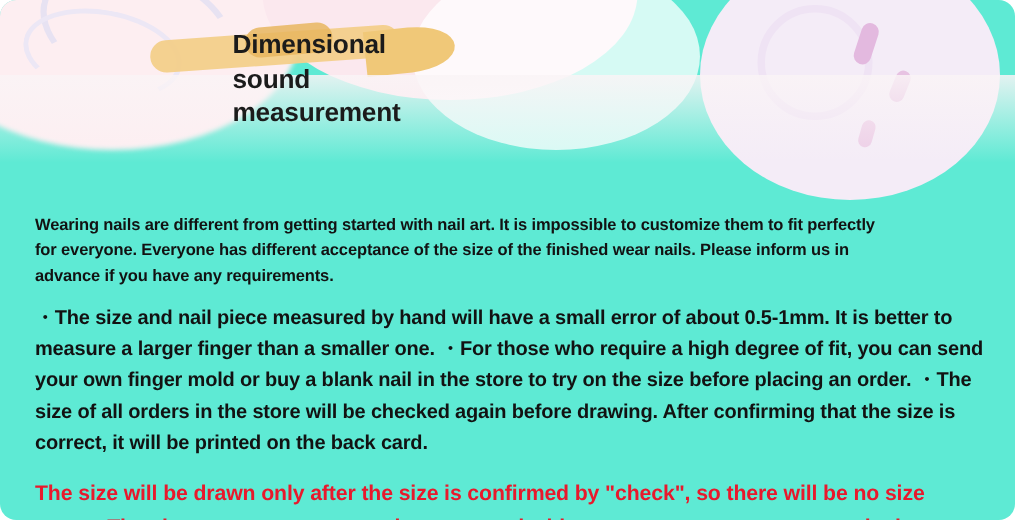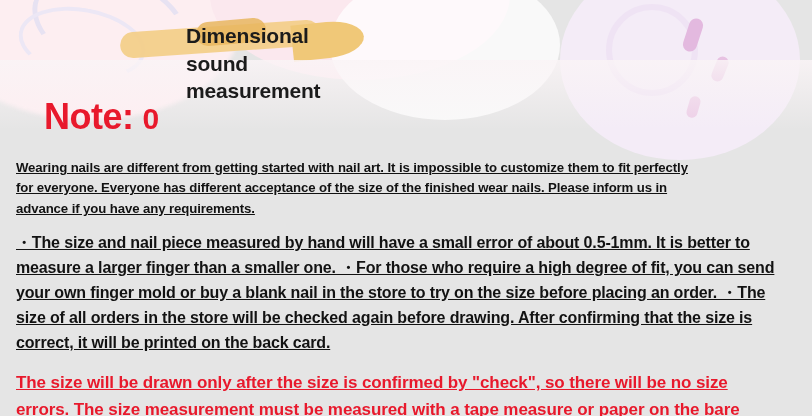--- a/index.html
+++ b/index.html
@@ -10,22 +10,23 @@
     width: 812px;
     height: 416px;
     font-family: "Liberation Sans", sans-serif;
     background: #ffffff;
     overflow: hidden;
   }
   .page {
     position: relative;
     width: 812px;
     height: 416px;
-    background: #e5e5e5;
+    background: #5eead4;
     overflow: hidden;
+    border-radius: 13px;
   }
 
   
   .bg-layer {
     position: absolute;
     inset: 0;
     overflow: hidden;
     pointer-events: none;
   }
   .blob-pink-left {
@@ -219,22 +220,21 @@
   
   .body-zone {
     position: absolute;
     left: 16px;
     top: 158px;
     width: 782px;
   }
   .para {
     color: #121212;
     font-weight: bold;
-    margin: 0;
-    text-decoration: underline;
+    margin: 12px;
   }
   .para-1 {
     font-size: 13.2px;
     line-height: 1.55;
     width: 672px;
     letter-spacing: -0.1px;
   }
   .para-2 {
     font-size: 16px;
     line-height: 1.55;
@@ -268,24 +268,20 @@
     <div class="brush-dark"></div>
     <div class="brush-tip"></div>
     <div class="dot-lav-1"></div>
     <div class="dot-lav-2"></div>
     <div class="dot-lav-3"></div>
     <div class="soft-shadow"></div>
   </div>
 
   <div class="heading-zone">
     <div class="title-dimensional">Dimensional sound measurement</div>
-    <div class="note-line">
-      <span class="note-label">Note:</span>
-      <span class="note-value">0</span>
-    </div>
   </div>
 
   <div class="body-zone">
     <p class="para para-1">Wearing nails are different from getting started with nail art. It is impossible to customize them to fit perfectly for everyone. Everyone has different acceptance of the size of the finished wear nails. Please inform us in advance if you have any requirements.</p>
     <p class="para para-2">・The size and nail piece measured by hand will have a small error of about 0.5-1mm. It is better to measure a larger finger than a smaller one. ・For those who require a high degree of fit, you can send your own finger mold or buy a blank nail in the store to try on the size before placing an order. ・The size of all orders in the store will be checked again before drawing. After confirming that the size is correct, it will be printed on the back card.</p>
     <p class="para para-3">The size will be drawn only after the size is confirmed by "check", so there will be no size errors. The size measurement must be measured with a tape measure or paper on the bare nail.</p>
   </div>
 
 </div>
 

